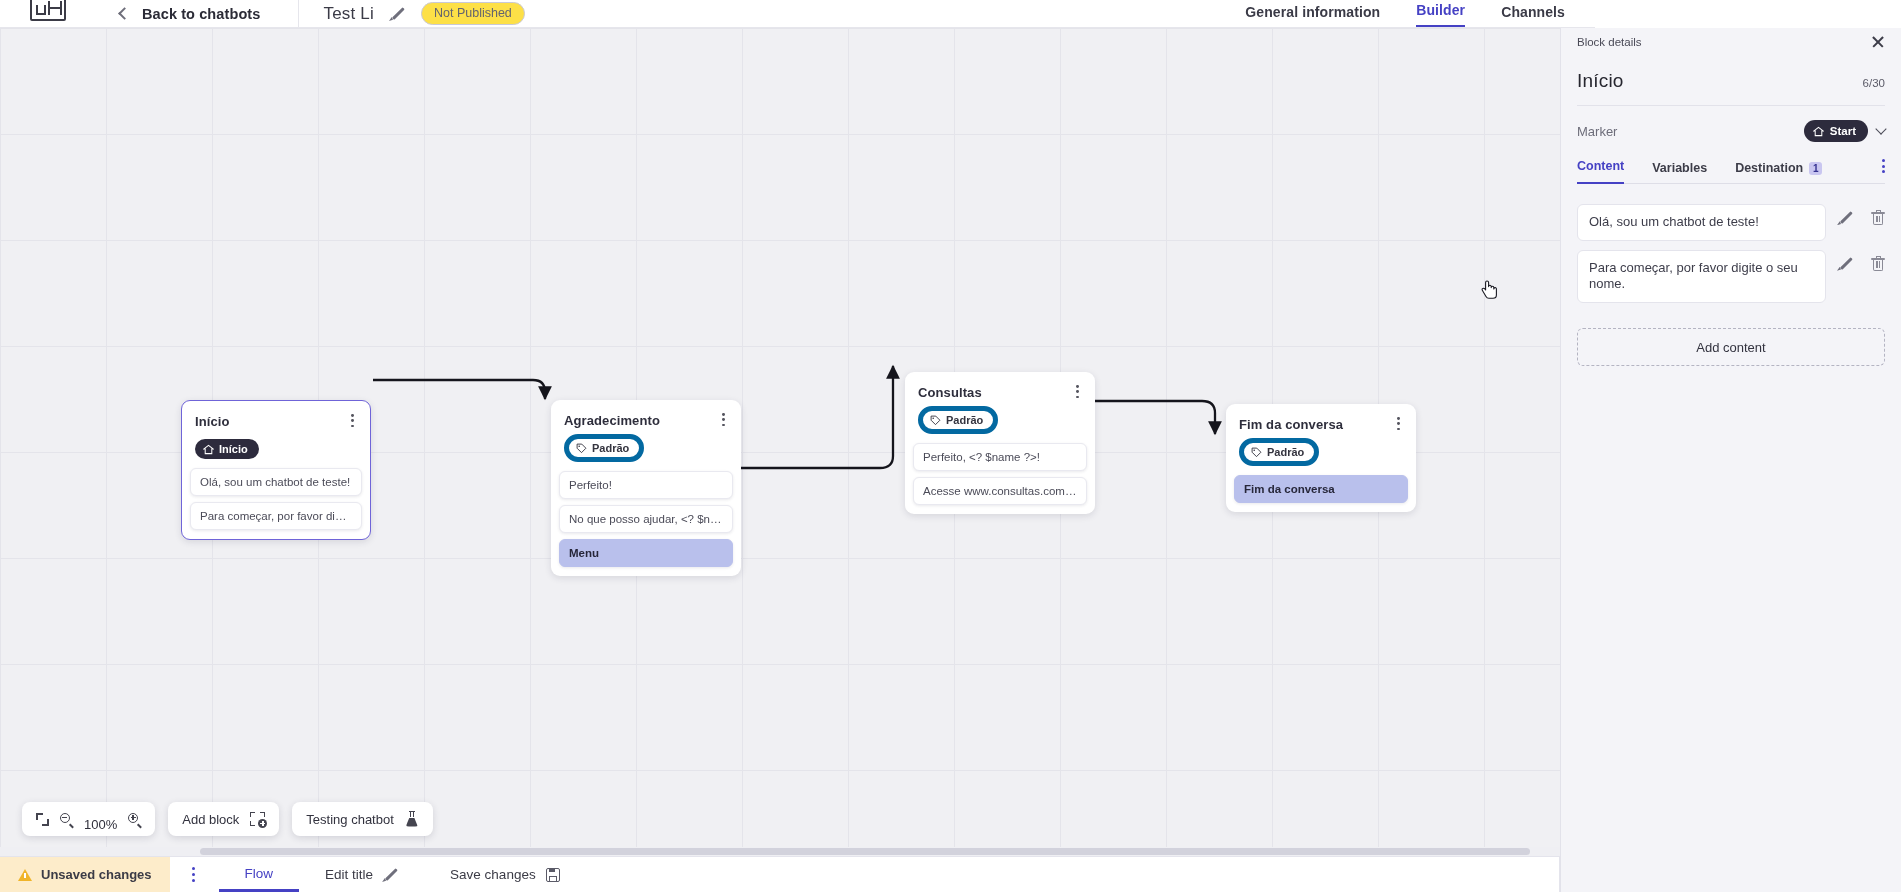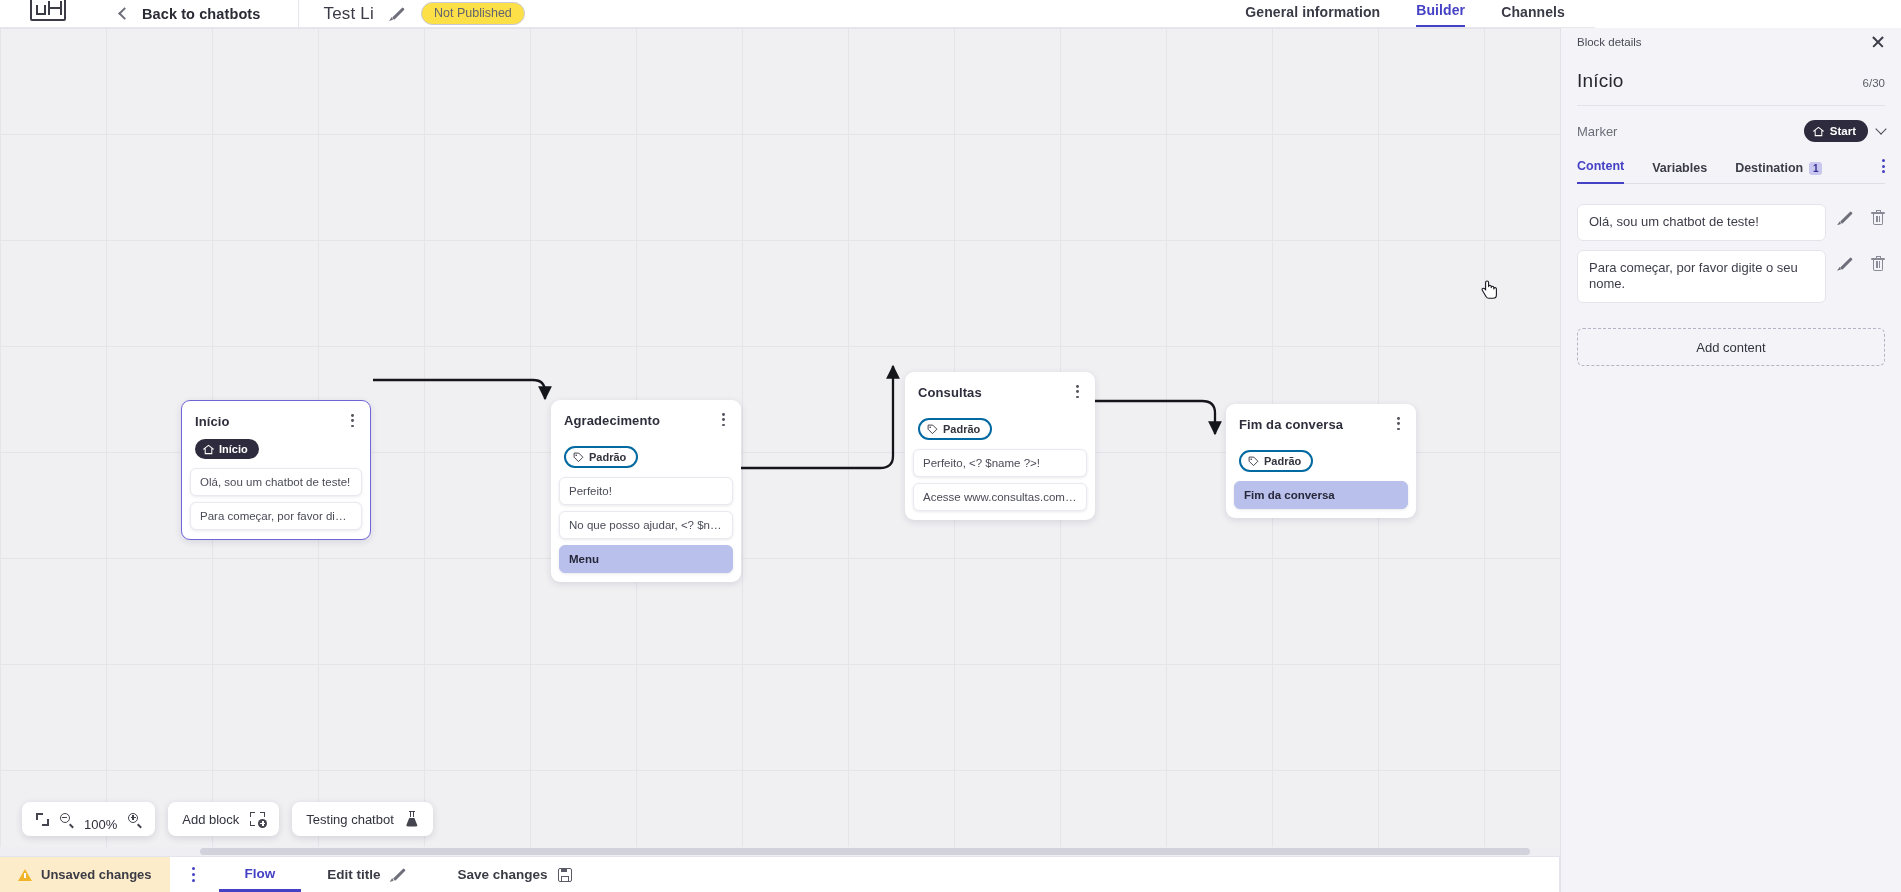--- a/index.html
+++ b/index.html
@@ -65,22 +65,22 @@
   .node-title-row { display: flex; justify-content: space-between; align-items: flex-end; }
   .node-title { font-size: 13px; color: #2e2e3c; font-weight: 600; letter-spacing: .1px;}
   .kebab { display: flex; flex-direction: column; gap: 2.5px; padding: 2px 3px; cursor: pointer;}
   .kebab i { width: 2.8px; height: 2.8px; border-radius: 50%; background: #55555f; display: block;}
   .badge-start {
     display: inline-flex; align-items: center; gap: 5px; margin-top: 10px;
     background: #2d2b3d; color: #ffffff; border-radius: 14px; padding: 4px 11px 4px 8px;
     font-size: 11px; font-weight: bold;
   }
   .badge-def {
-    display: inline-flex; align-items: center; gap: 5px; margin-top: 18px;
-    border: 2px solid #0369a1; color: #34343f; border-radius: 14px; padding: 3px 10px 3px 7px;
+    display: inline-flex; align-items: center; gap: 5px; margin-top: 6px;
+    border: 5px solid #0369a1; color: #34343f; border-radius: 14px; padding: 3px 10px 3px 7px;
     font-size: 11px; font-weight: 600; background: #fff;
   }
   .node-body { padding: 0 8px 9px; display: flex; flex-direction: column; gap: 6px; }
   .chip {
     background: #ffffff; border: 1px solid #e9e9f0; border-radius: 6px;
     padding: 7px 9px; font-size: 11.5px; color: #4b4b58;
     box-shadow: 0 1px 3px rgba(40,40,70,.10);
     white-space: nowrap; overflow: hidden; text-overflow: ellipsis;
   }
   .chip.hl { background: #b9c0ec; border-color: #b9c0ec; color: #27273a; font-weight: bold; }
@@ -178,21 +178,21 @@
     background: #ffffff; border-top: 1px solid #e4e4ec; display: flex; align-items: stretch; z-index: 25;
   }
   .unsaved {
     background: #fdecca; display:flex; align-items:center; gap: 9px; padding: 0 18px;
     font-size: 13px; color: #3b3b46; font-weight: bold;
   }
   .warn-tri { width:0;height:0;border-left:7px solid transparent;border-right:7px solid transparent;border-bottom:12px solid #f0b429; position:relative;}
   .warn-tri::after{content:"";position:absolute;left:-1px;top:4px;width:2px;height:5px;background:#fff;}
   .sb-kebab { display:flex; flex-direction:column; gap:2.6px; align-self:center; margin: 0 24px 0 22px;}
   .sb-kebab i{width:3px;height:3px;border-radius:50%;background:#4541c4;display:block;}
-  .sb-item { display:flex; align-items:center; gap:10px; font-size:13.5px; color:#3b3b46; font-weight:bold; padding: 0 26px; }
+  .sb-item { display:flex; align-items:center; gap:10px; font-size:13.5px; color:#3b3b46; font-weight:normal; padding: 0 26px; }
   .sb-item.active { color:#4541c4; border-bottom: 3px solid #4541c4; }
   .ic-save { width:14px;height:14px;border:1.7px solid #5a5a67;border-radius:2px;position:relative;}
   .ic-save::before{content:"";position:absolute;left:2.5px;top:-1px;width:6px;height:4.5px;background:#5a5a67;}
   .ic-save::after{content:"";position:absolute;left:2.5px;bottom:0px;width:6px;height:4px;border:1.4px solid #5a5a67;border-bottom:none;}
   .sb-right-div { margin-left:auto; width:1px; background:#e4e4ec;}
 </style>
 </head>
 <body>
 
 <div id="app">

